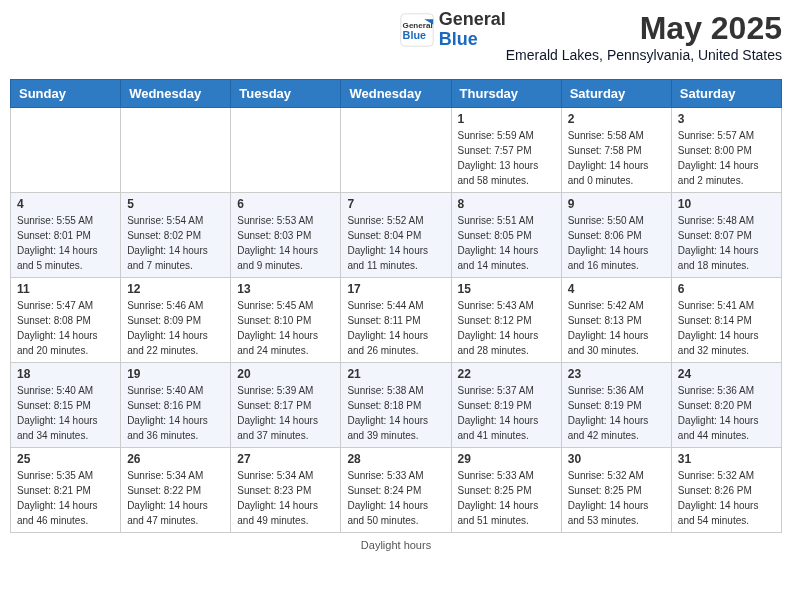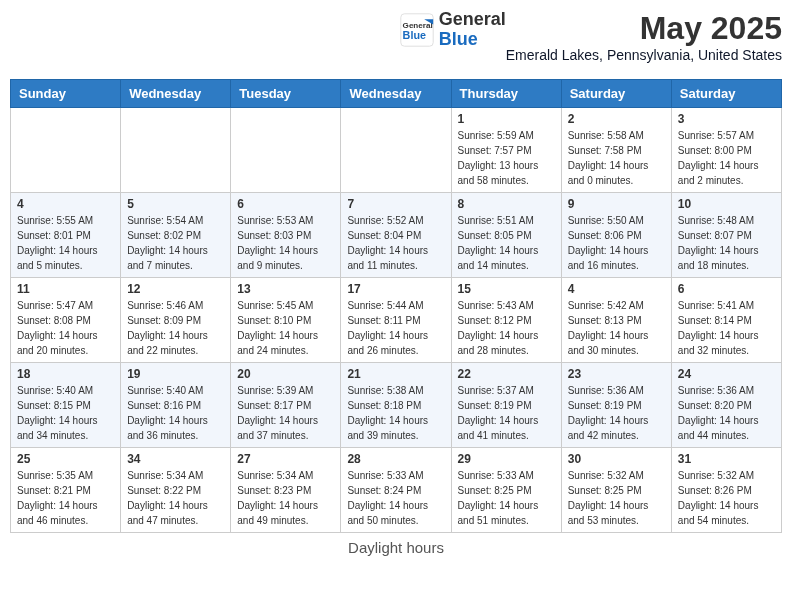--- a/index.html
+++ b/index.html
@@ -87,21 +87,21 @@
     .day-info {
       font-size: 10px;
       line-height: 1.5;
       color: #333;
     }
     .empty-cell {
       background: #fff;
     }
     .footer-note {
       text-align: center;
-      font-size: 15px;
+      font-size: 11px;
       color: #555;
       margin-top: 6px;
     }
   </style>
 </head>
 <body>
 
 <div class="header-area">
   <div class="logo">
     <svg class="logo-icon" viewBox="0 0 40 40" xmlns="http://www.w3.org/2000/svg">
@@ -241,21 +241,21 @@
           <span class="day-number">24</span>
           <div class="day-info">Sunrise: 5:36 AM<br>Sunset: 8:20 PM<br>Daylight: 14 hours and 44 minutes.</div>
         </td>
       </tr>
       <tr>
         <td>
           <span class="day-number">25</span>
           <div class="day-info">Sunrise: 5:35 AM<br>Sunset: 8:21 PM<br>Daylight: 14 hours and 46 minutes.</div>
         </td>
         <td>
-          <span class="day-number">34</span>
+          <span class="day-number">26</span>
           <div class="day-info">Sunrise: 5:34 AM<br>Sunset: 8:22 PM<br>Daylight: 14 hours and 47 minutes.</div>
         </td>
         <td>
           <span class="day-number">27</span>
           <div class="day-info">Sunrise: 5:34 AM<br>Sunset: 8:23 PM<br>Daylight: 14 hours and 49 minutes.</div>
         </td>
         <td>
           <span class="day-number">28</span>
           <div class="day-info">Sunrise: 5:33 AM<br>Sunset: 8:24 PM<br>Daylight: 14 hours and 50 minutes.</div>
         </td>

